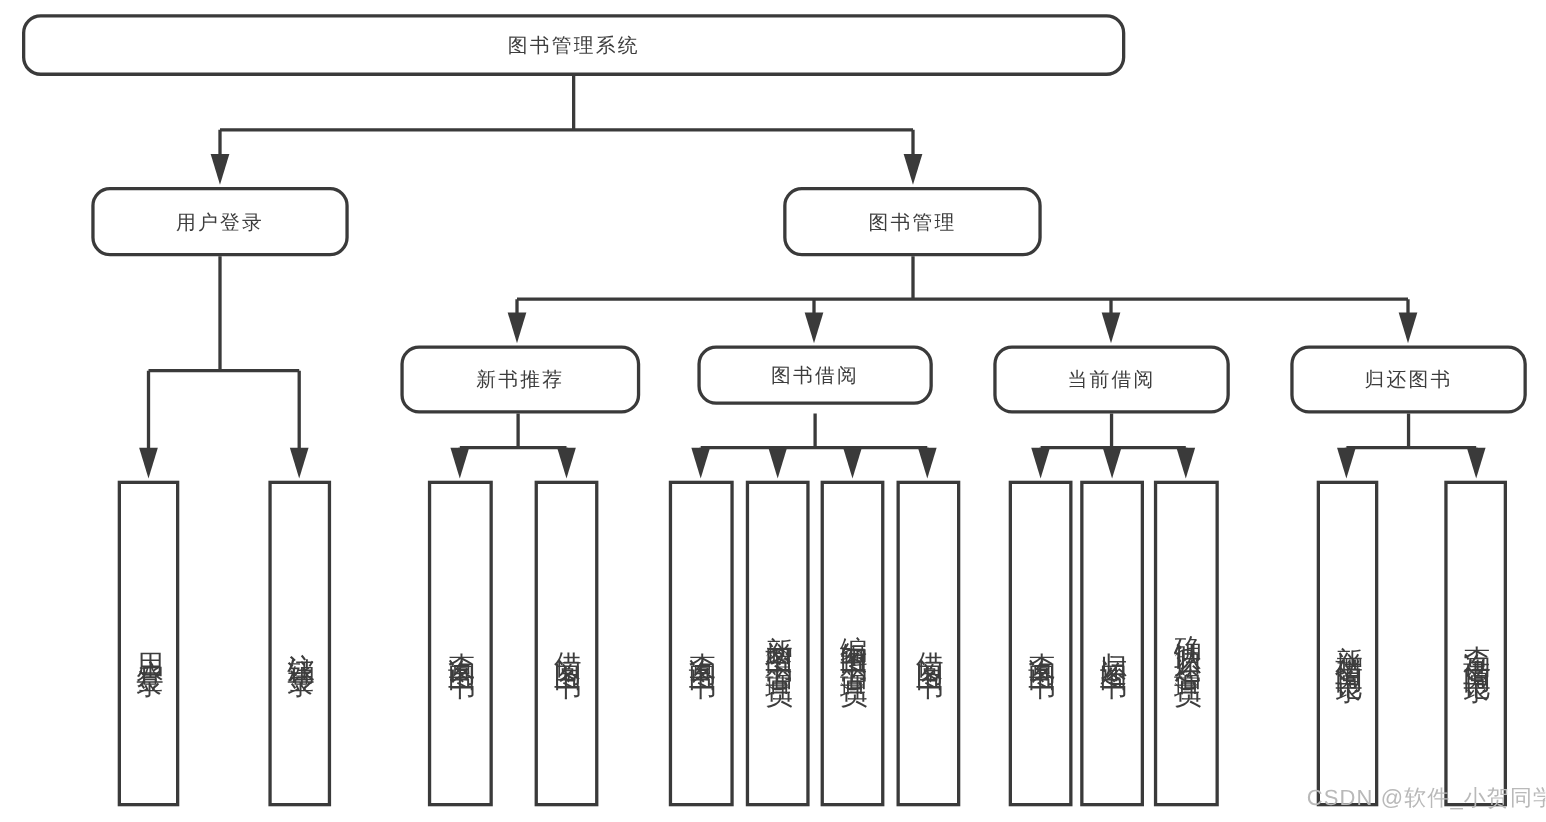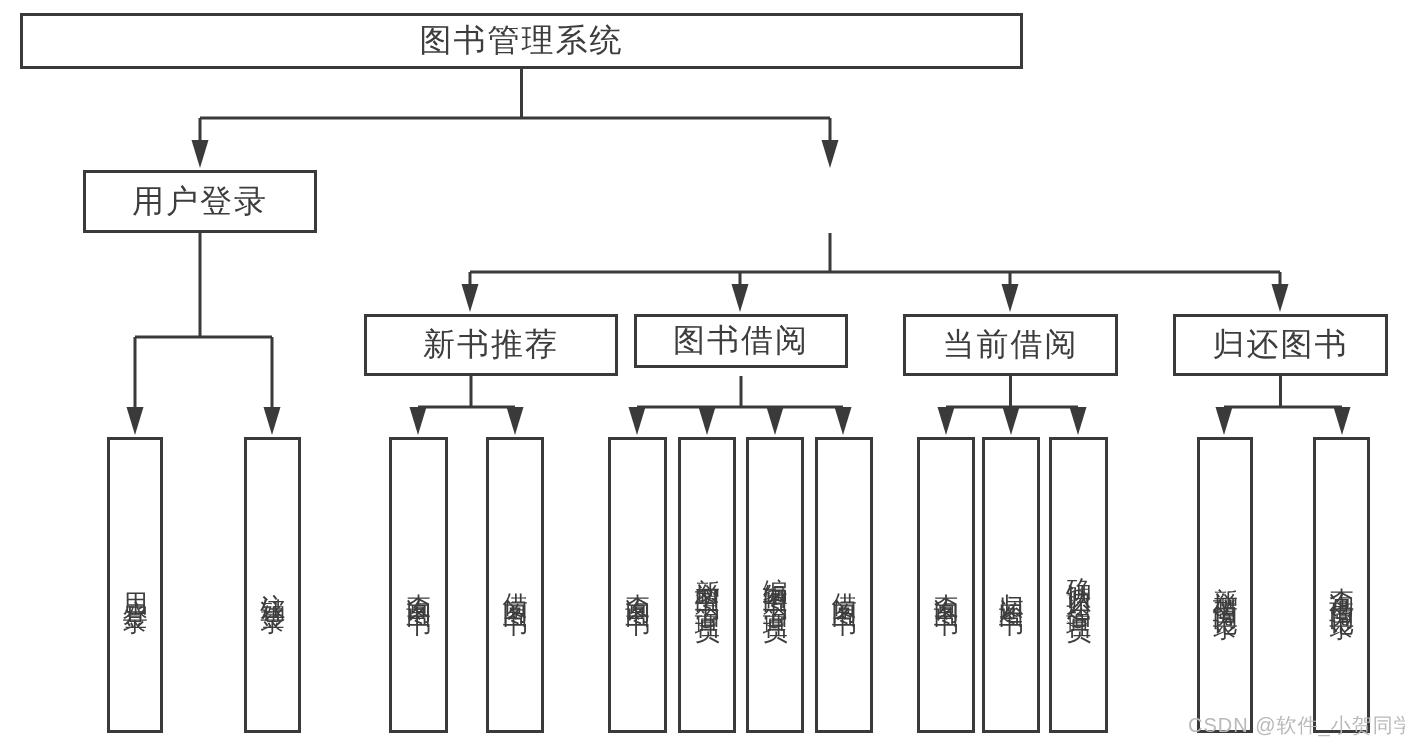--- a/index.html
+++ b/index.html
@@ -20,35 +20,35 @@
   .node {
     position: absolute;
     box-sizing: border-box;
     border: 3px solid #3a3a3a;
     background: #ffffff;
     display: flex;
     align-items: center;
     justify-content: center;
     color: #3d3d3d;
   }
-  .hnode { font-size: 32px; letter-spacing: 2px; white-space: nowrap; }
+  .hnode { font-size: 18px; letter-spacing: 2px; white-space: nowrap; border-radius: 17px; }
   .leaf  { top: 437px; height: 296px; }
   .vtext {
     writing-mode: vertical-rl;
     text-orientation: mixed;
     font-size: 25px;
     letter-spacing: 6px;
     line-height: 1.1;
     color: #3d3d3d;
   }
   
   #root      { left: 20px;  top: 13px;  width: 1003px; height: 56px; }
   #b-user    { left: 83px;  top: 170px; width: 234px;  height: 63px; }
   #b-mgmt    { left: 712px; top: 170px; width: 235px;  height: 63px; }
-  #g-new     { left: 364px; top: 314px; width: 254px;  height: 62px; }
+  #g-new     { left: 364px; top: 314px; width: 218px;  height: 62px; }
   #g-borrow  { left: 634px; top: 314px; width: 214px;  height: 54px; }
   #g-current { left: 903px; top: 314px; width: 215px;  height: 62px; }
   #g-records { left: 1173px;top: 314px; width: 215px;  height: 62px; }
   #l-user-login   { left: 107px;  width: 56px; }
   #l-logout       { left: 244px;  width: 57px; }
   #l-query1       { left: 389px;  width: 59px; }
   #l-borrow1      { left: 486px;  width: 58px; }
   #l-query2       { left: 608px;  width: 59px; }
   #l-add-book     { left: 678px;  width: 58px; }
   #l-edit-book    { left: 746px;  width: 58px; }
@@ -116,20 +116,23 @@
     </g>
   </svg>
 
   <div id="root" class="node hnode">
     <span>图书管理系统</span>
   </div>
 
   <div id="b-user" class="node hnode">
     <span>用户登录</span>
   </div>
+  <div id="b-mgmt" class="node hnode">
+    <span>图书管理</span>
+  </div>
 
   <div id="g-new" class="node hnode">
     <span>新书推荐</span>
   </div>
   <div id="g-borrow" class="node hnode">
     <span>图书借阅</span>
   </div>
   <div id="g-current" class="node hnode">
     <span>当前借阅</span>
   </div>

